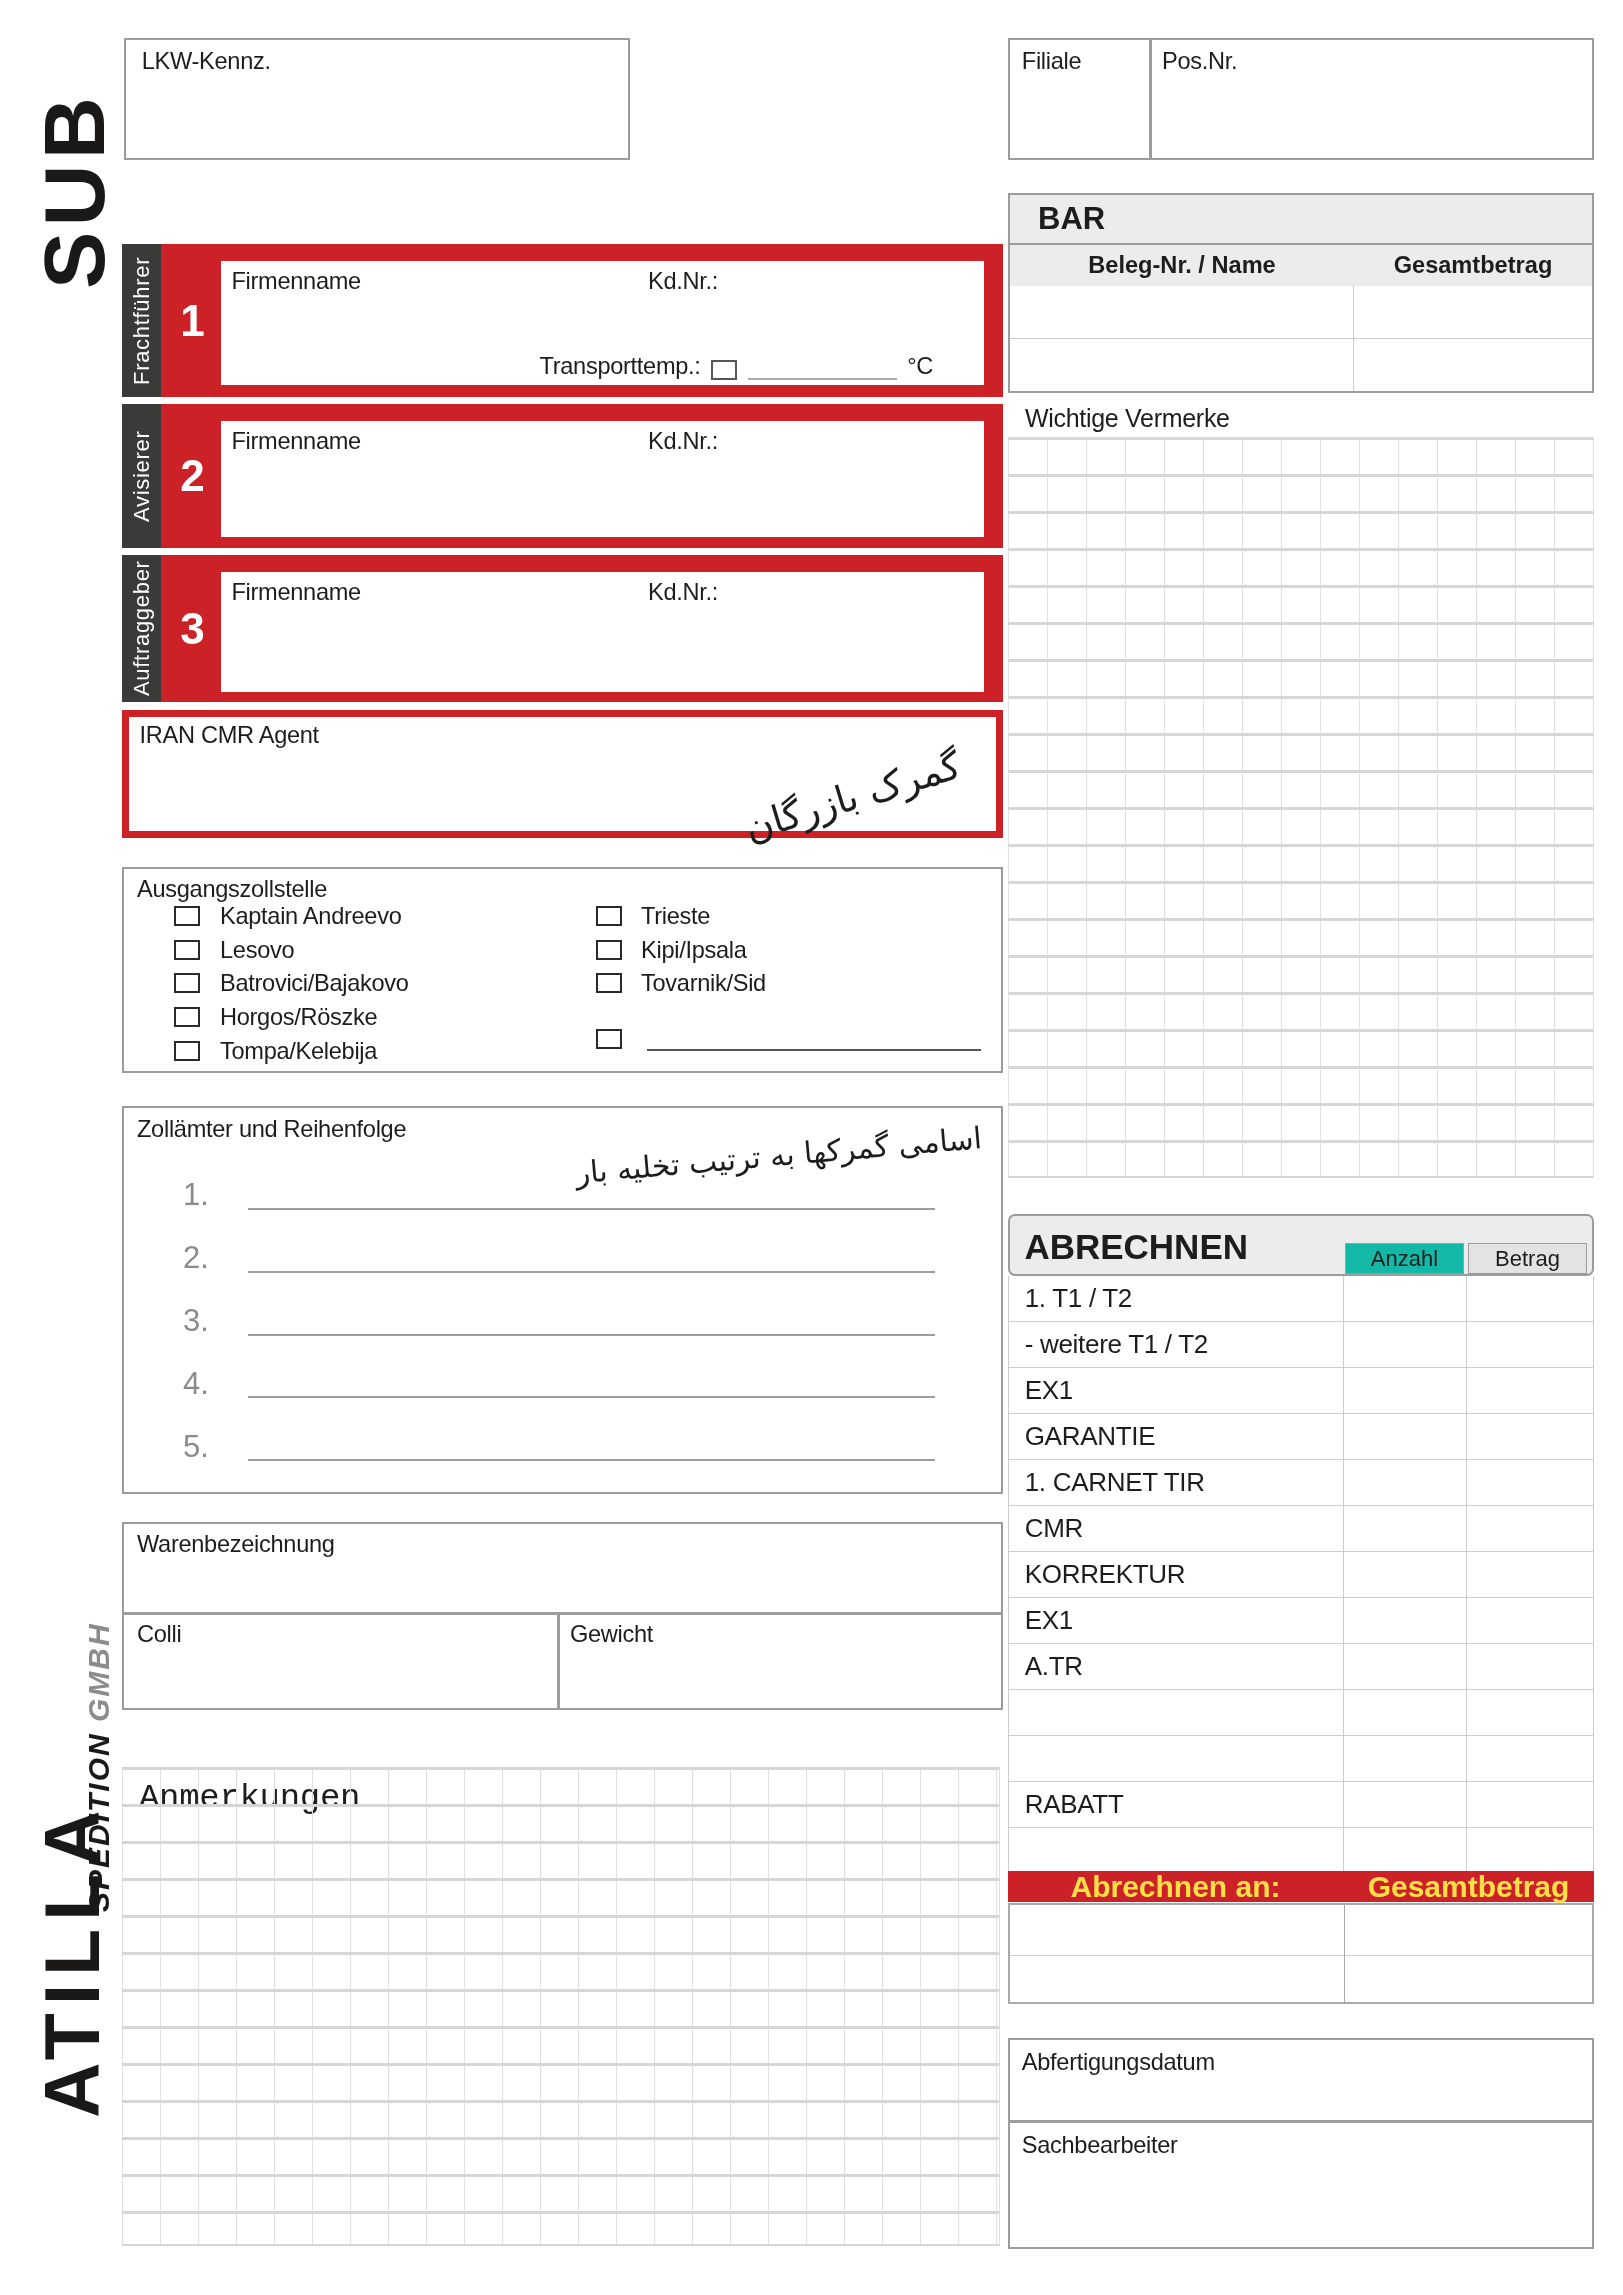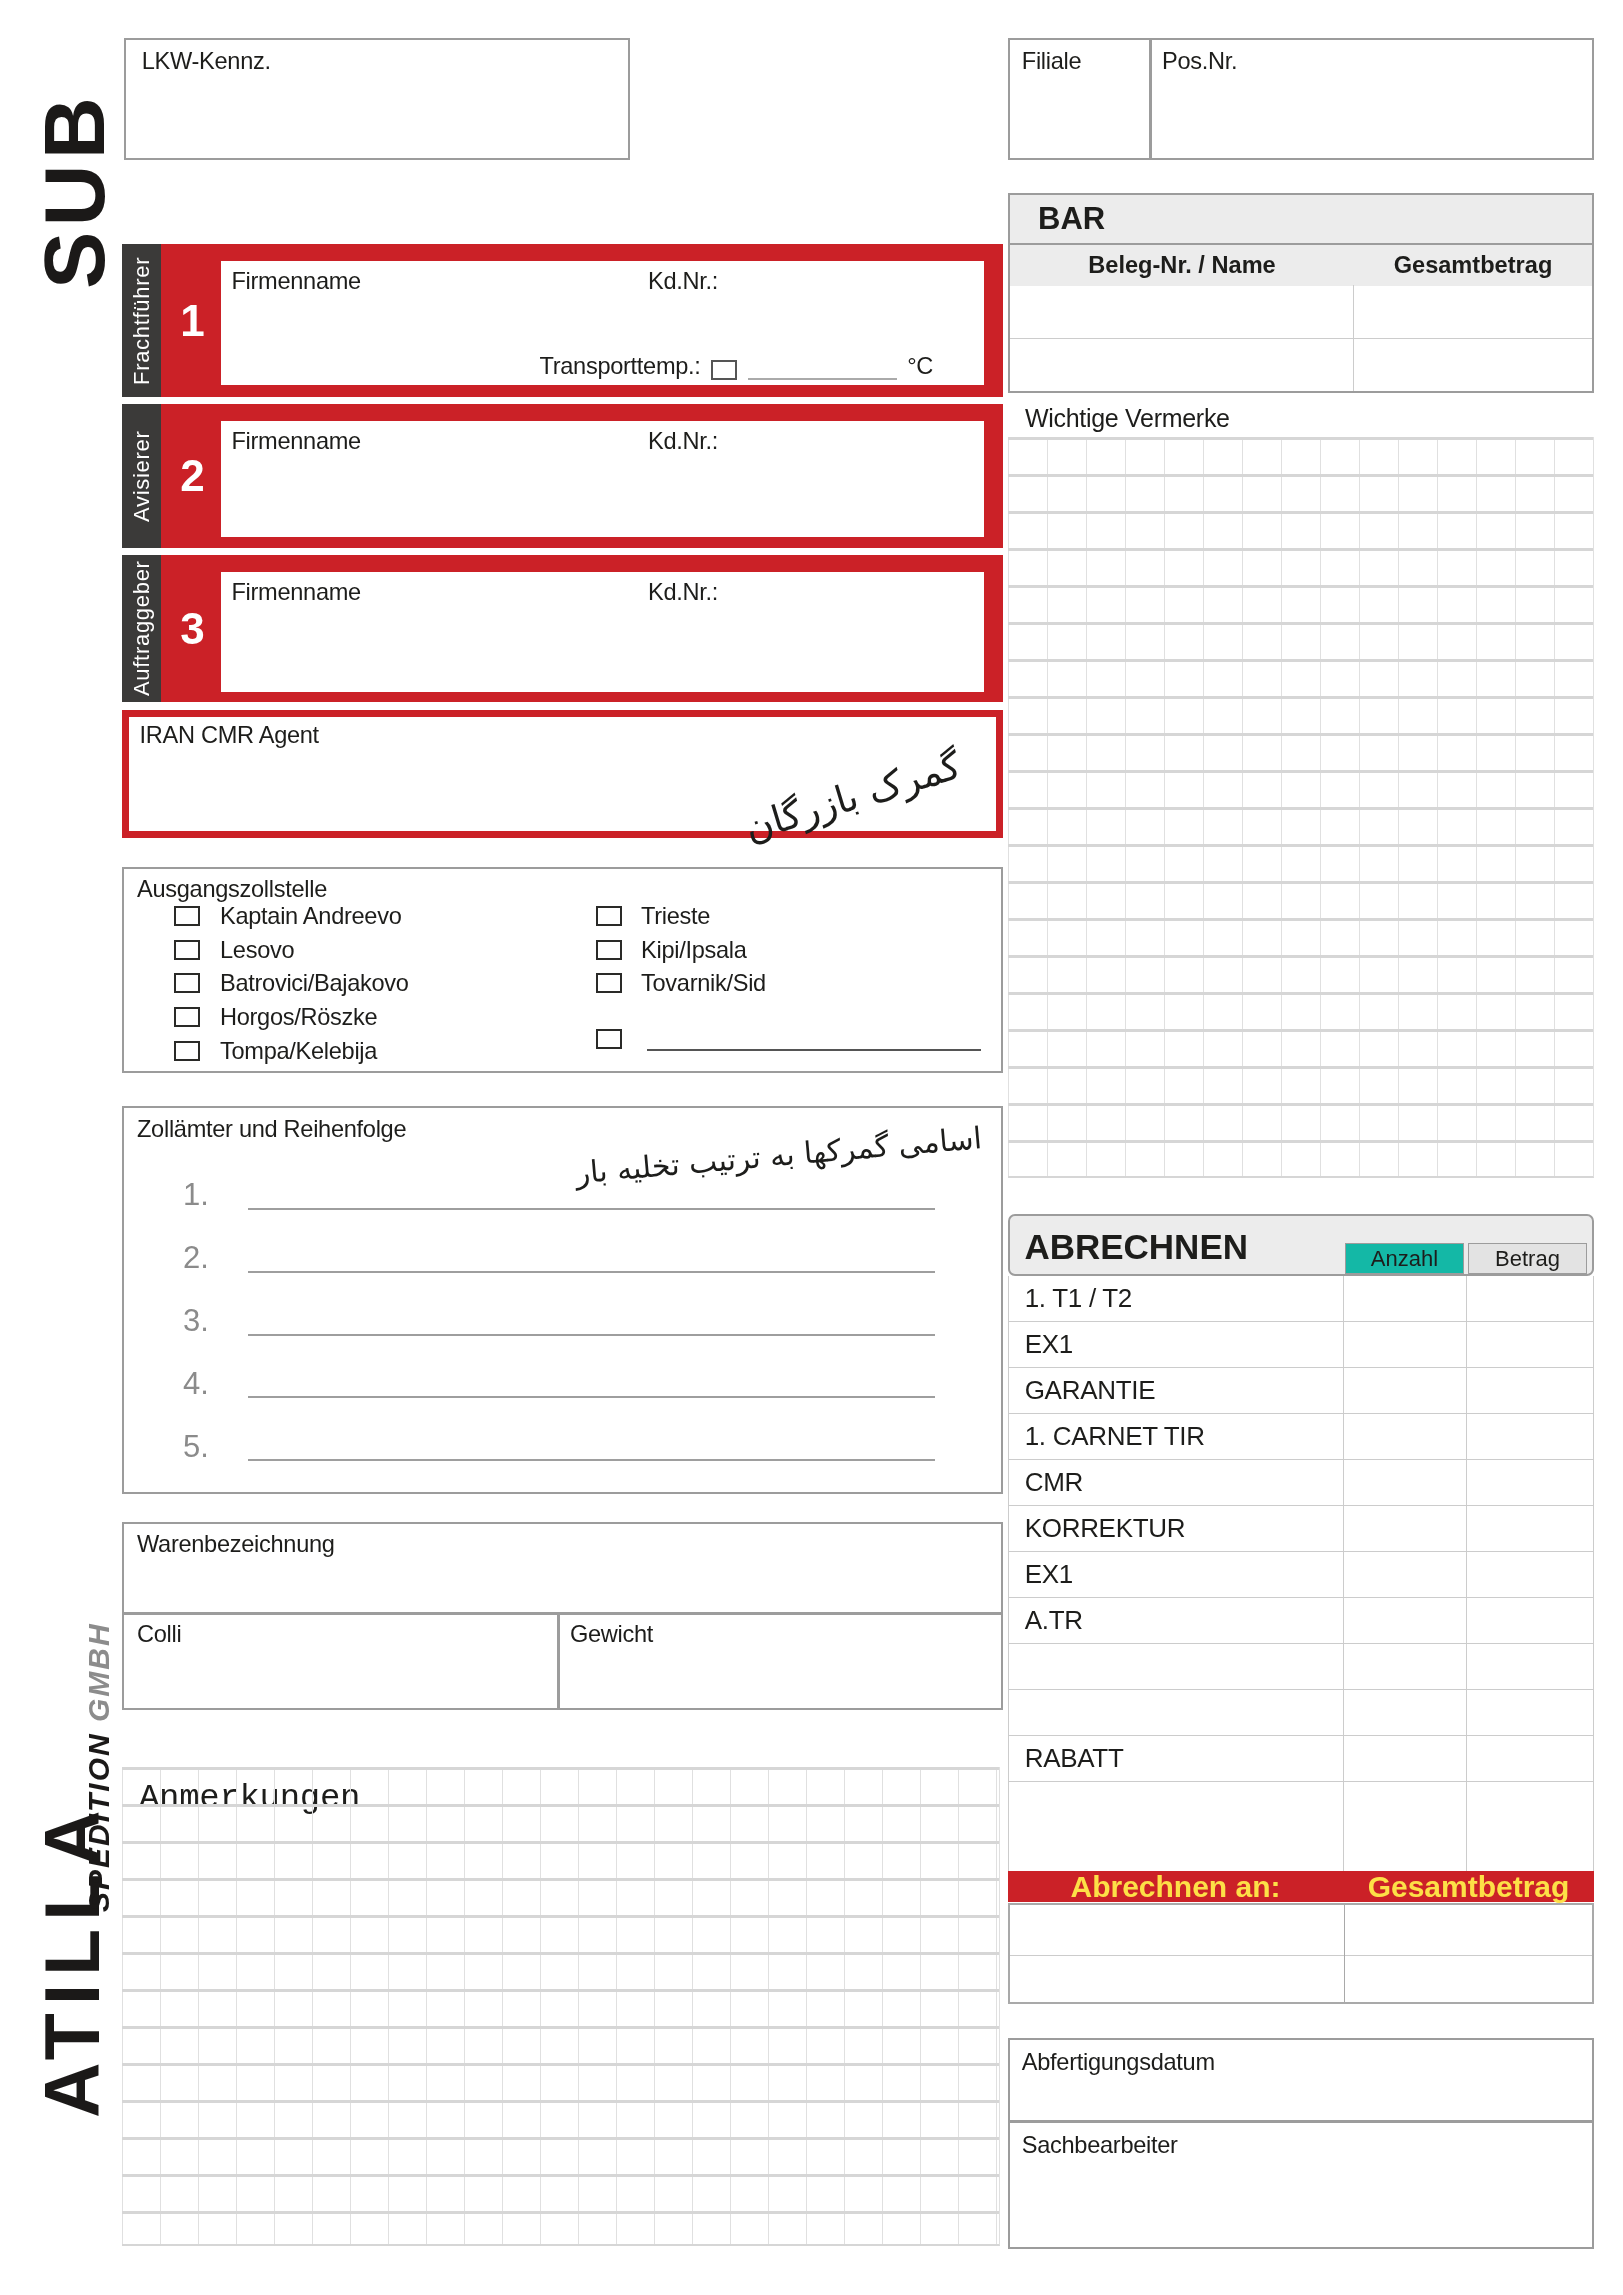--- a/index.html
+++ b/index.html
@@ -169,20 +169,21 @@
   <div class="grid anm-grid" style="left:122px;top:1767px;width:878px;height:479px;"></div>
 
   <div class="box" style="left:1008px;top:1214px;width:586px;height:62px;background:#ececec;border-radius:7px;">
     <span class="b abs" style="left:14.4px;top:10.5px;font-size:35px;">ABRECHNEN</span>
     <div class="center abs" style="left:335px;top:27px;width:119px;height:31px;background:#14b8a6;border:1.3px solid #9c9c9c;box-sizing:border-box;font-size:22px;">Anzahl</div>
     <div class="center abs" style="left:458px;top:27px;width:119px;height:31px;background:#e3e3e3;border:1.3px solid #9c9c9c;box-sizing:border-box;font-size:22px;">Betrag</div>
   </div>
 
   <div class="abs" style="left:1008px;top:1276px;width:586px;height:595px;border-left:1.3px solid #cccccc;border-right:1.3px solid #cccccc;box-sizing:border-box;">
     <div class="tbl-row">1. T1 / T2</div>
+    <div class="tbl-row"> - weitere T1 / T2</div>
     <div class="tbl-row">EX1</div>
     <div class="tbl-row">GARANTIE</div>
     <div class="tbl-row">1. CARNET TIR</div>
     <div class="tbl-row">CMR</div>
     <div class="tbl-row">KORREKTUR</div>
     <div class="tbl-row">EX1</div>
     <div class="tbl-row">A.TR</div>
     <div class="tbl-row"></div>
     <div class="tbl-row"></div>
     <div class="tbl-row">RABATT</div>

